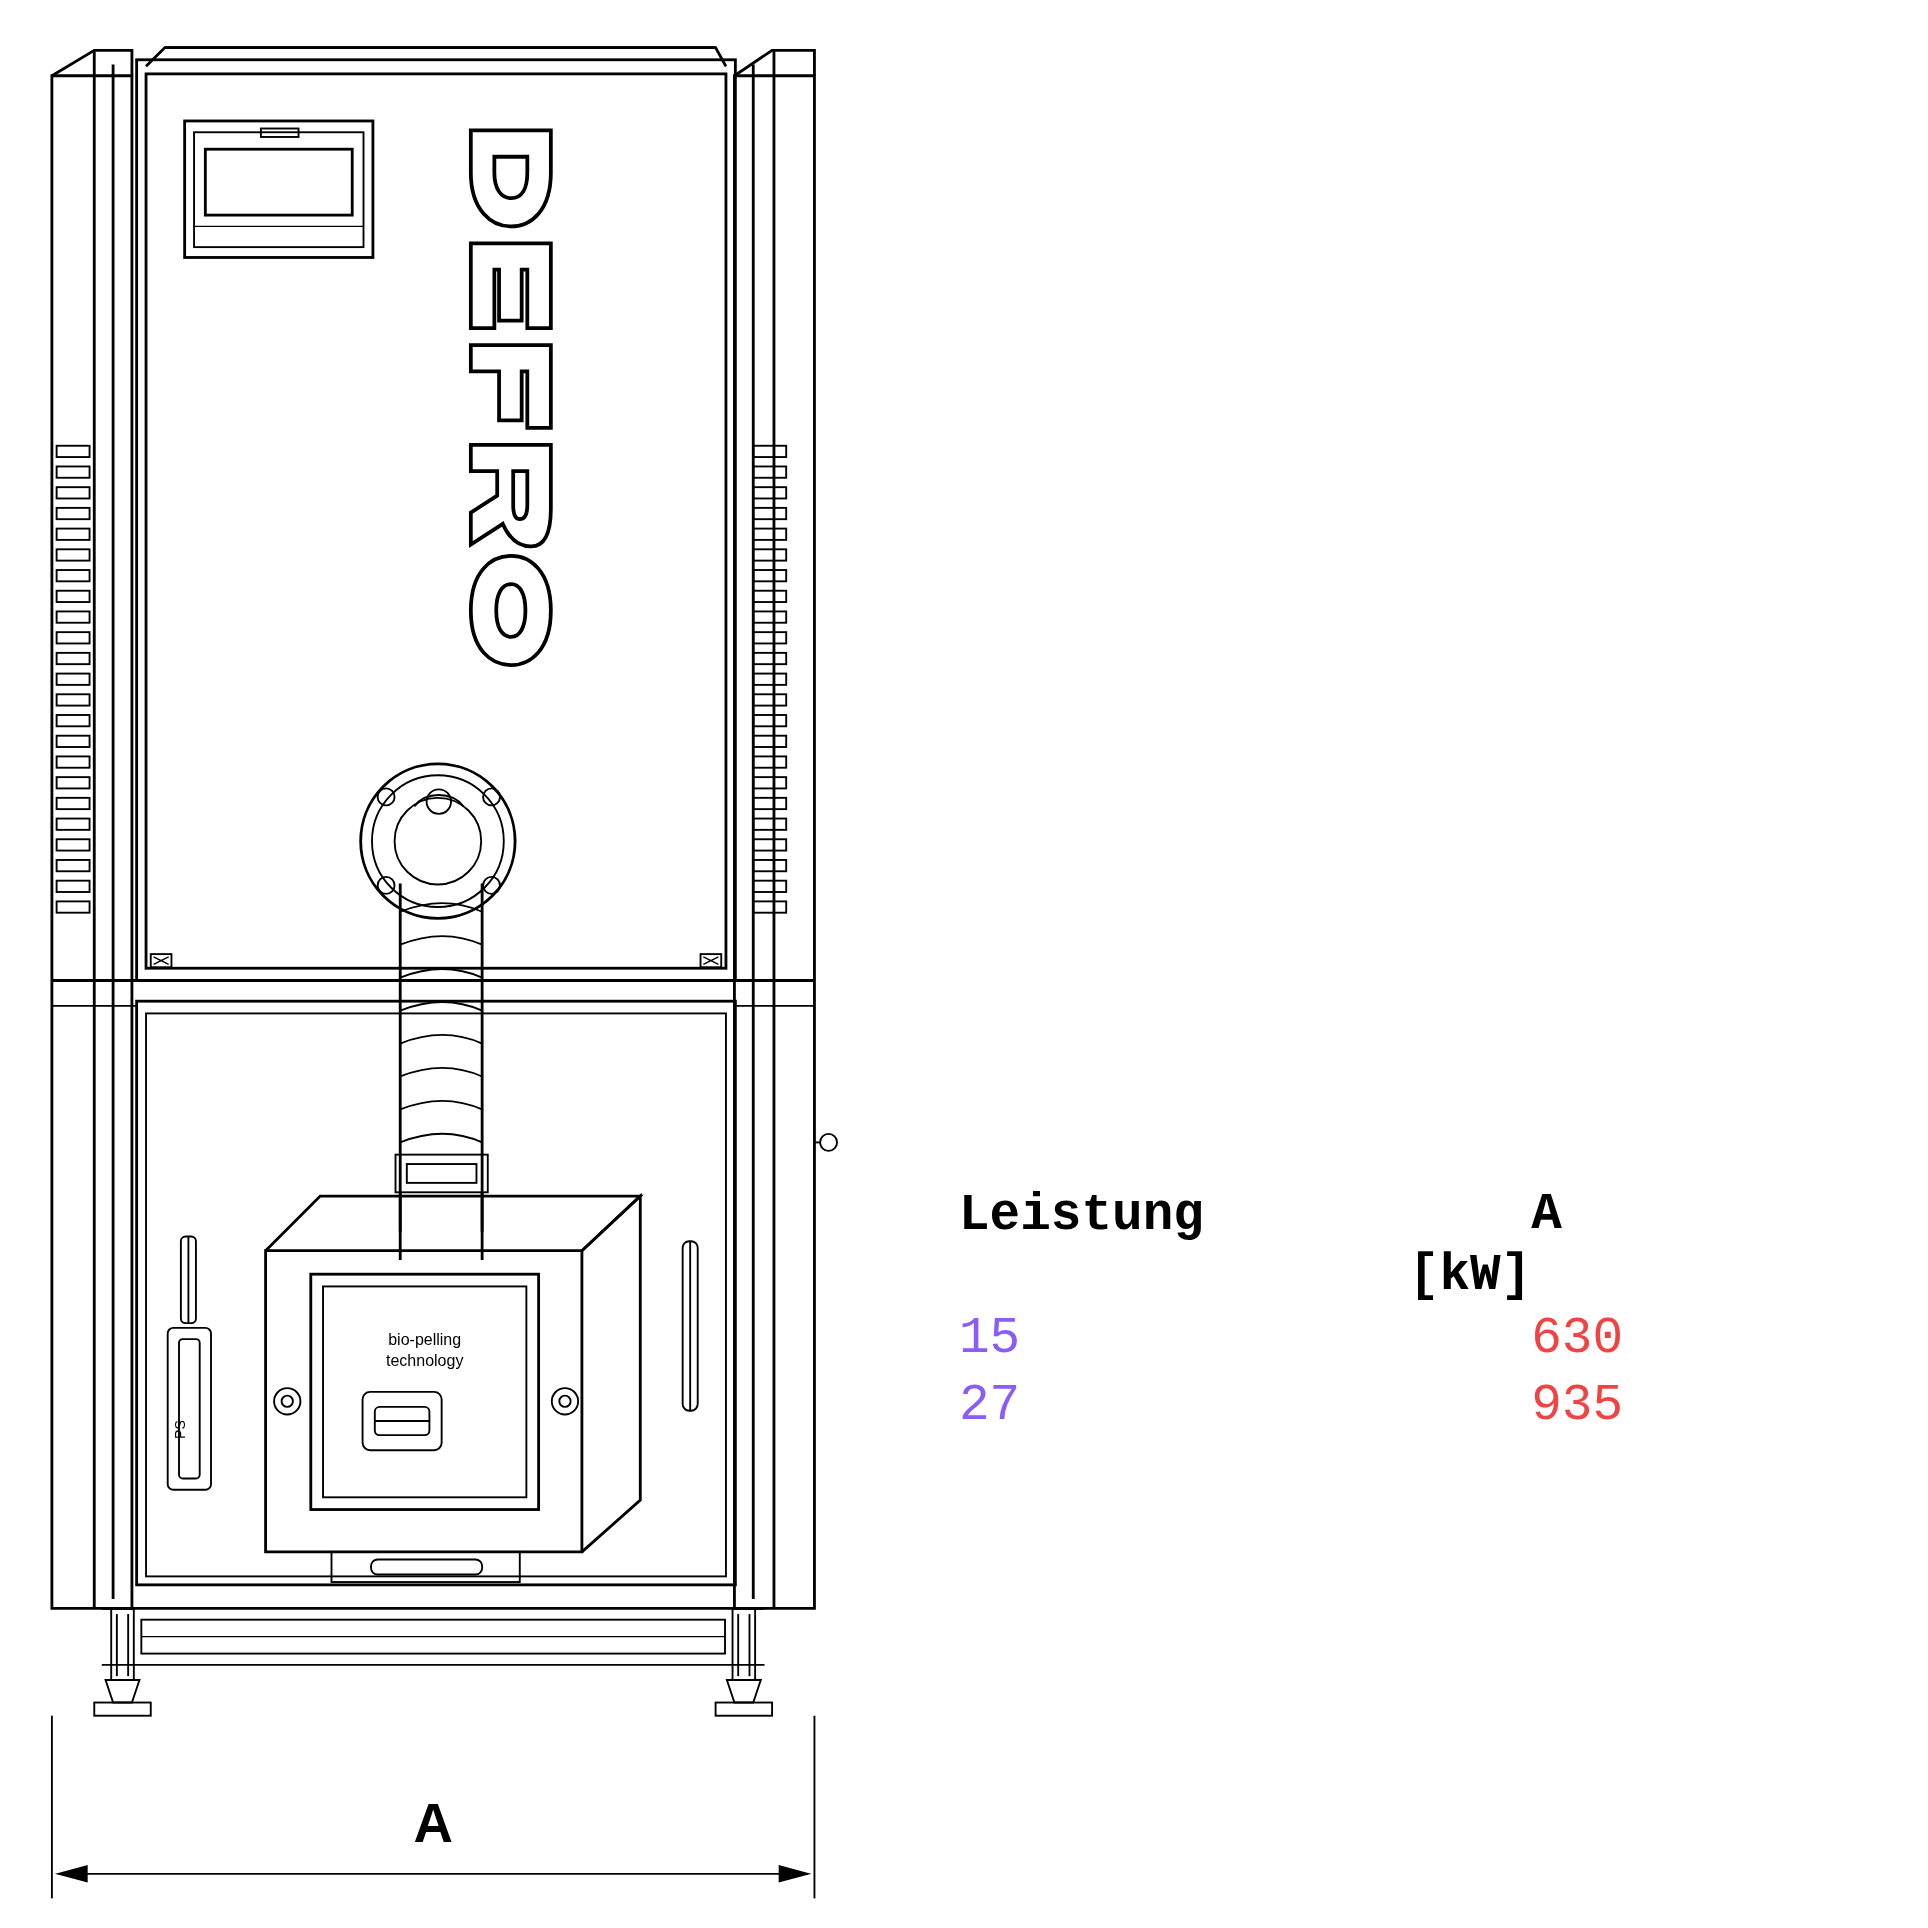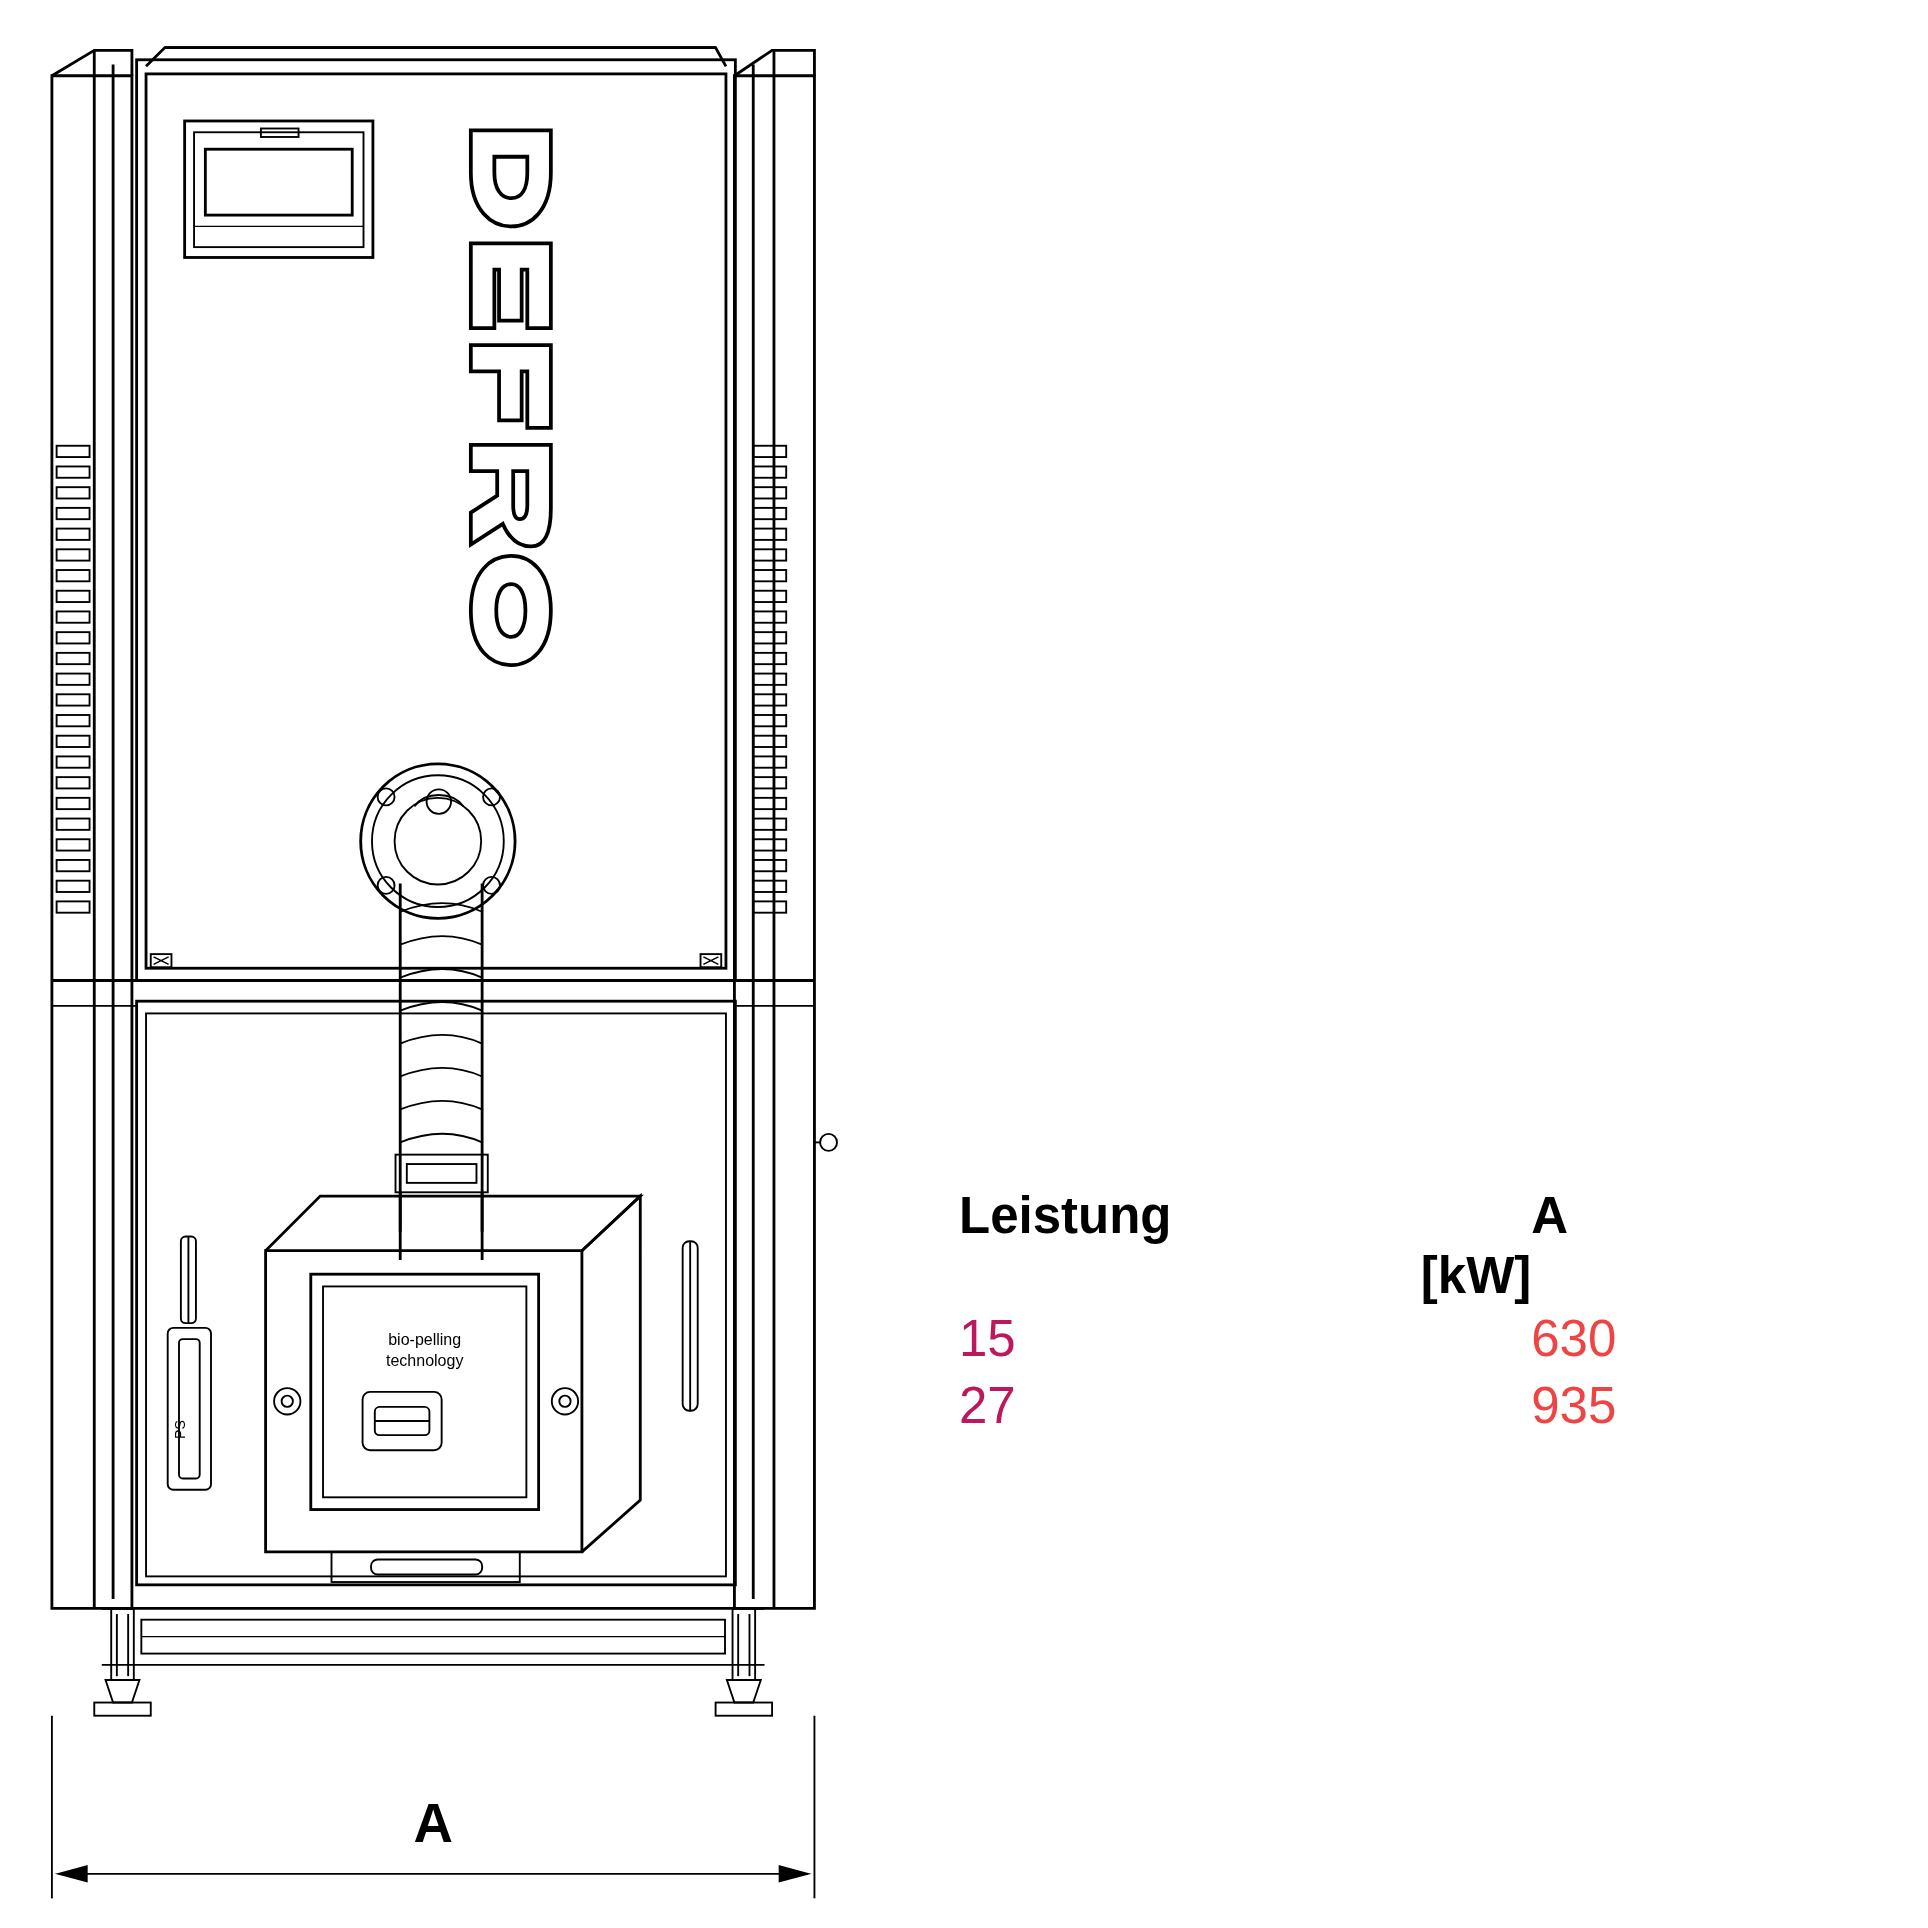--- a/index.html
+++ b/index.html
@@ -19,42 +19,42 @@
     background:#fff;
   }
   .spec-table table{
     border-collapse:collapse;
     width:100%;
   }
   .spec-table th,.spec-table td{
     padding:0;
     text-align:left;
     vertical-align:top;
-    font-family:Liberation Sans, sans-serif;
+    font-family:Liberation Mono, monospace;
     margin-left:36px;
   }
   .hdr-left{
     font-size:51px;
     font-weight:bold;
     color:#000;
     line-height:1.18;
     width:62%;
   }
   .hdr-right{
     font-size:51px;
     font-weight:bold;
     color:#000;
     text-align:center;
     width:38%;
     vertical-align:bottom;
     padding-bottom:3.8px;
   }
   .cell-left{
     font-size:51px;
-    color:#be185d;
+    color:#8b5cf6;
     line-height:1.30;
   }
   .cell-right{
     font-size:51px;
     color:#ef4444;
     text-align:center;
     line-height:1.30;
   }
   .hdr-left .l1{display:block;}
   .hdr-left .l2{display:block;text-align:right;}

